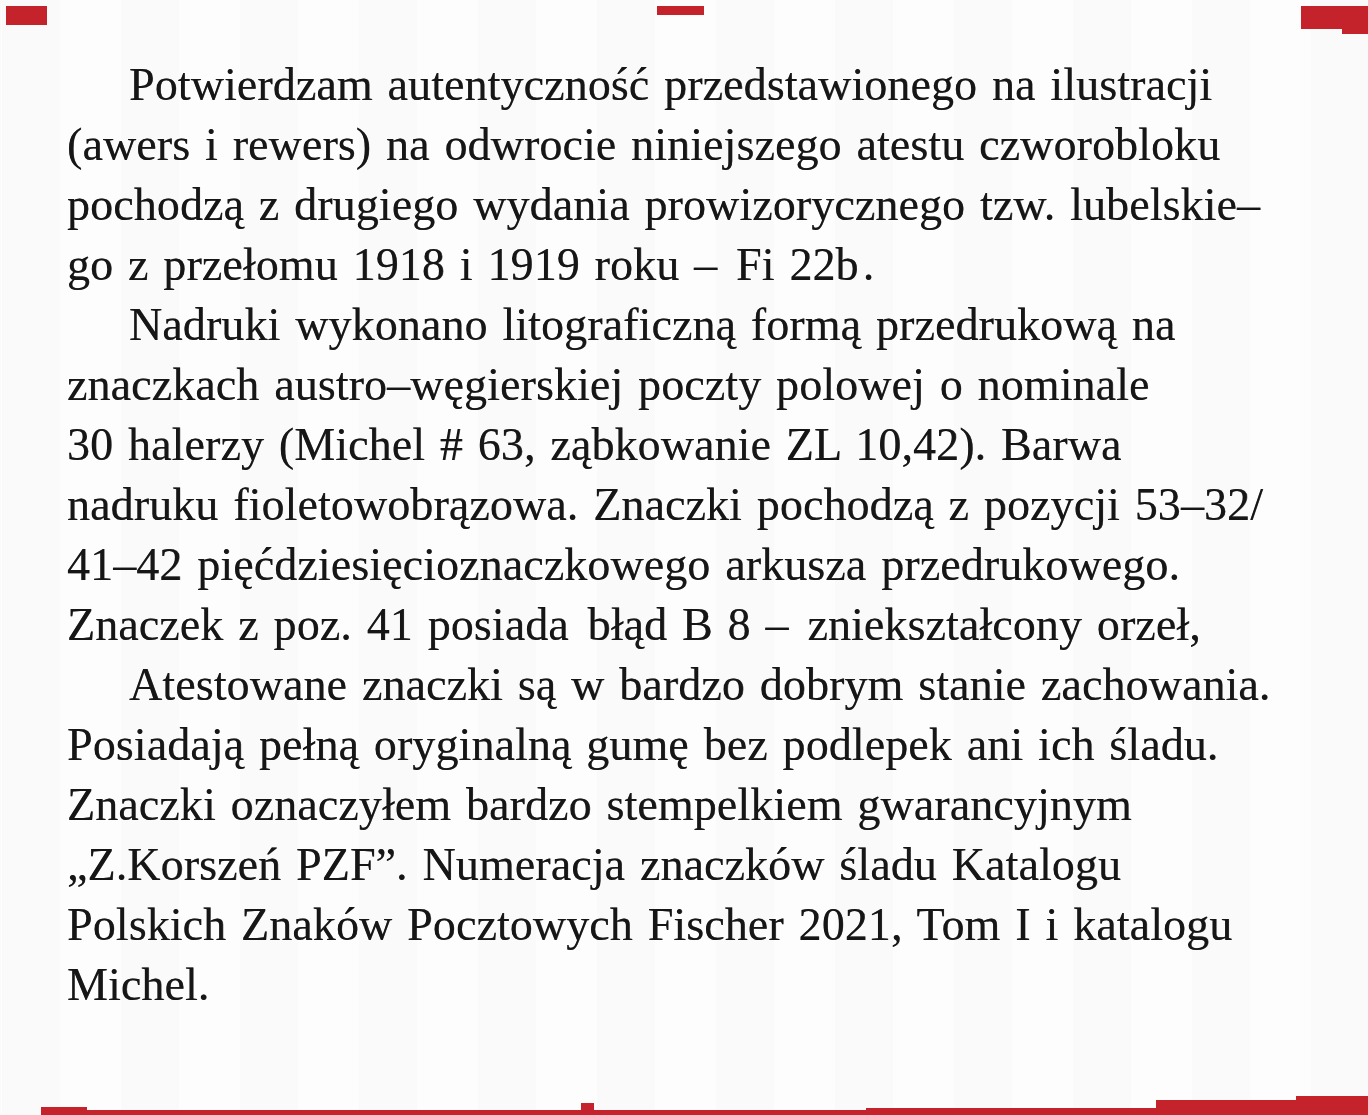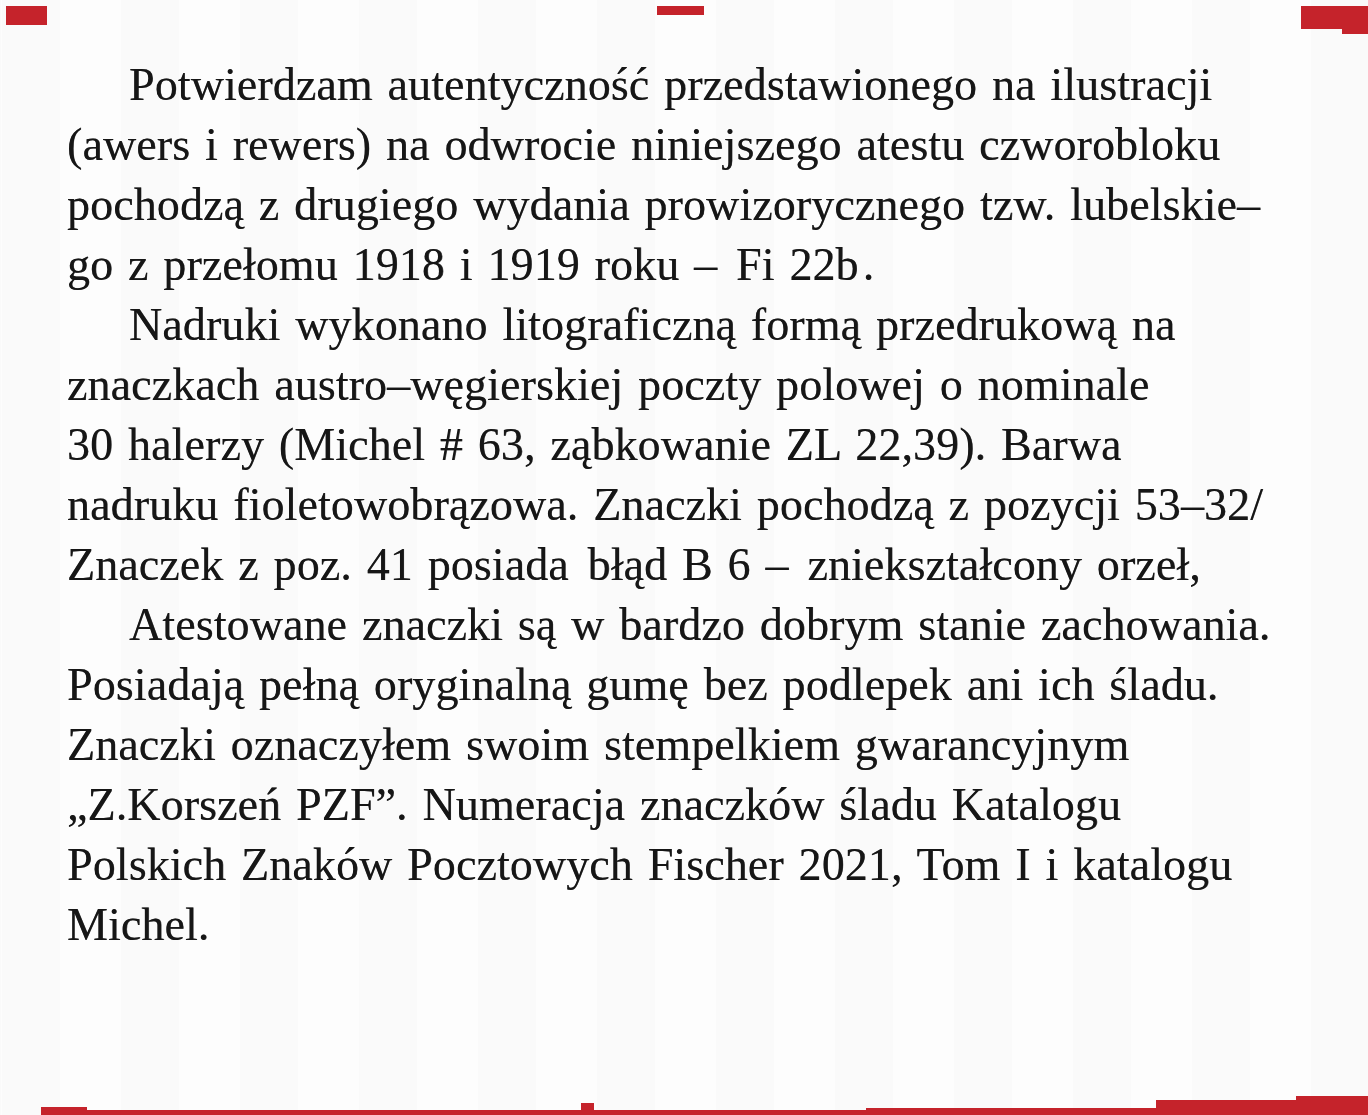--- a/index.html
+++ b/index.html
@@ -66,22 +66,23 @@
 <div class="artifact a-br"></div>
 <div class="artifact a-brc"></div>
 
 <div class="page">
   <div class="line indent"><span>Potwierdzam autentyczność przedstawionego na ilustracji</span></div>
   <div class="line"><span>(awers i rewers) na odwrocie niniejszego atestu czworobloku</span></div>
   <div class="line"><span>pochodzą z drugiego wydania prowizorycznego tzw. lubelskie–</span></div>
   <div class="line"><span>go z przełomu 1918 i 1919 roku – </span><span class="b">Fi 22b</span><span>.</span></div>
   <div class="line indent"><span>Nadruki wykonano litograficzną formą przedrukową na</span></div>
   <div class="line"><span>znaczkach austro–węgierskiej poczty polowej o nominale</span></div>
-  <div class="line"><span>30 halerzy (Michel # 63, ząbkowanie ZL 22,39). Barwa</span></div>
+  <div class="line"><span>30 halerzy (Michel # 63, ząbkowanie ZL 10,42). Barwa</span></div>
   <div class="line"><span>nadruku fioletowobrązowa. Znaczki pochodzą z pozycji 53–32/</span></div>
-  <div class="line"><span>Znaczek z poz. 41 posiada </span><span class="b">błąd B 6 –</span><span> zniekształcony orzeł,</span></div>
+  <div class="line"><span>41–42 pięćdziesięcioznaczkowego arkusza przedrukowego.</span></div>
+  <div class="line"><span>Znaczek z poz. 41 posiada </span><span class="b">błąd B 8 –</span><span> zniekształcony orzeł,</span></div>
   <div class="line indent"><span>Atestowane znaczki są w bardzo dobrym stanie zachowania.</span></div>
   <div class="line"><span>Posiadają pełną oryginalną gumę bez podlepek ani ich śladu.</span></div>
-  <div class="line"><span>Znaczki oznaczyłem swoim stempelkiem gwarancyjnym</span></div>
+  <div class="line"><span>Znaczki oznaczyłem bardzo stempelkiem gwarancyjnym</span></div>
   <div class="line"><span>„Z.Korszeń PZF”. Numeracja znaczków śladu Katalogu</span></div>
   <div class="line"><span>Polskich Znaków Pocztowych Fischer 2021, Tom I i katalogu</span></div>
   <div class="line"><span>Michel.</span></div>
 </div>
 
 </body></html>

